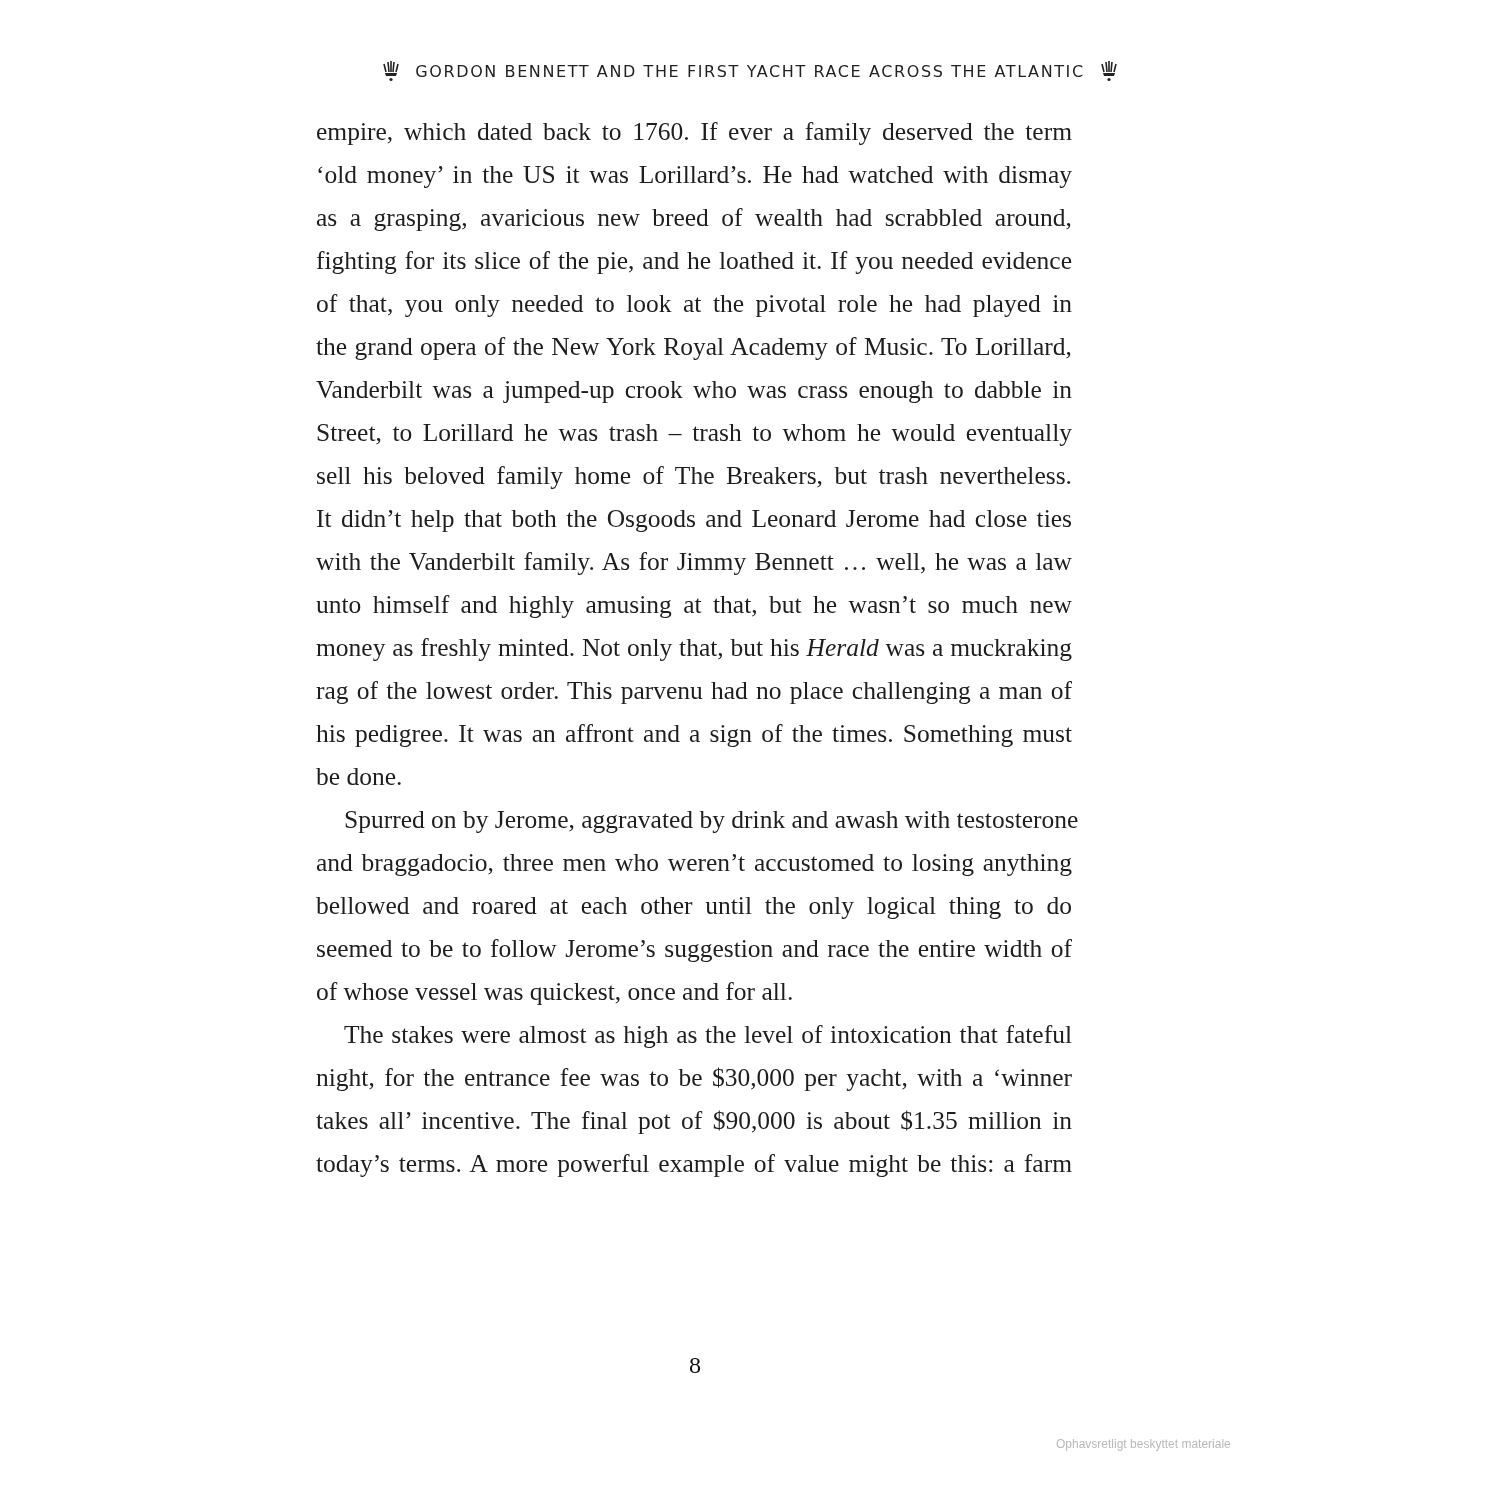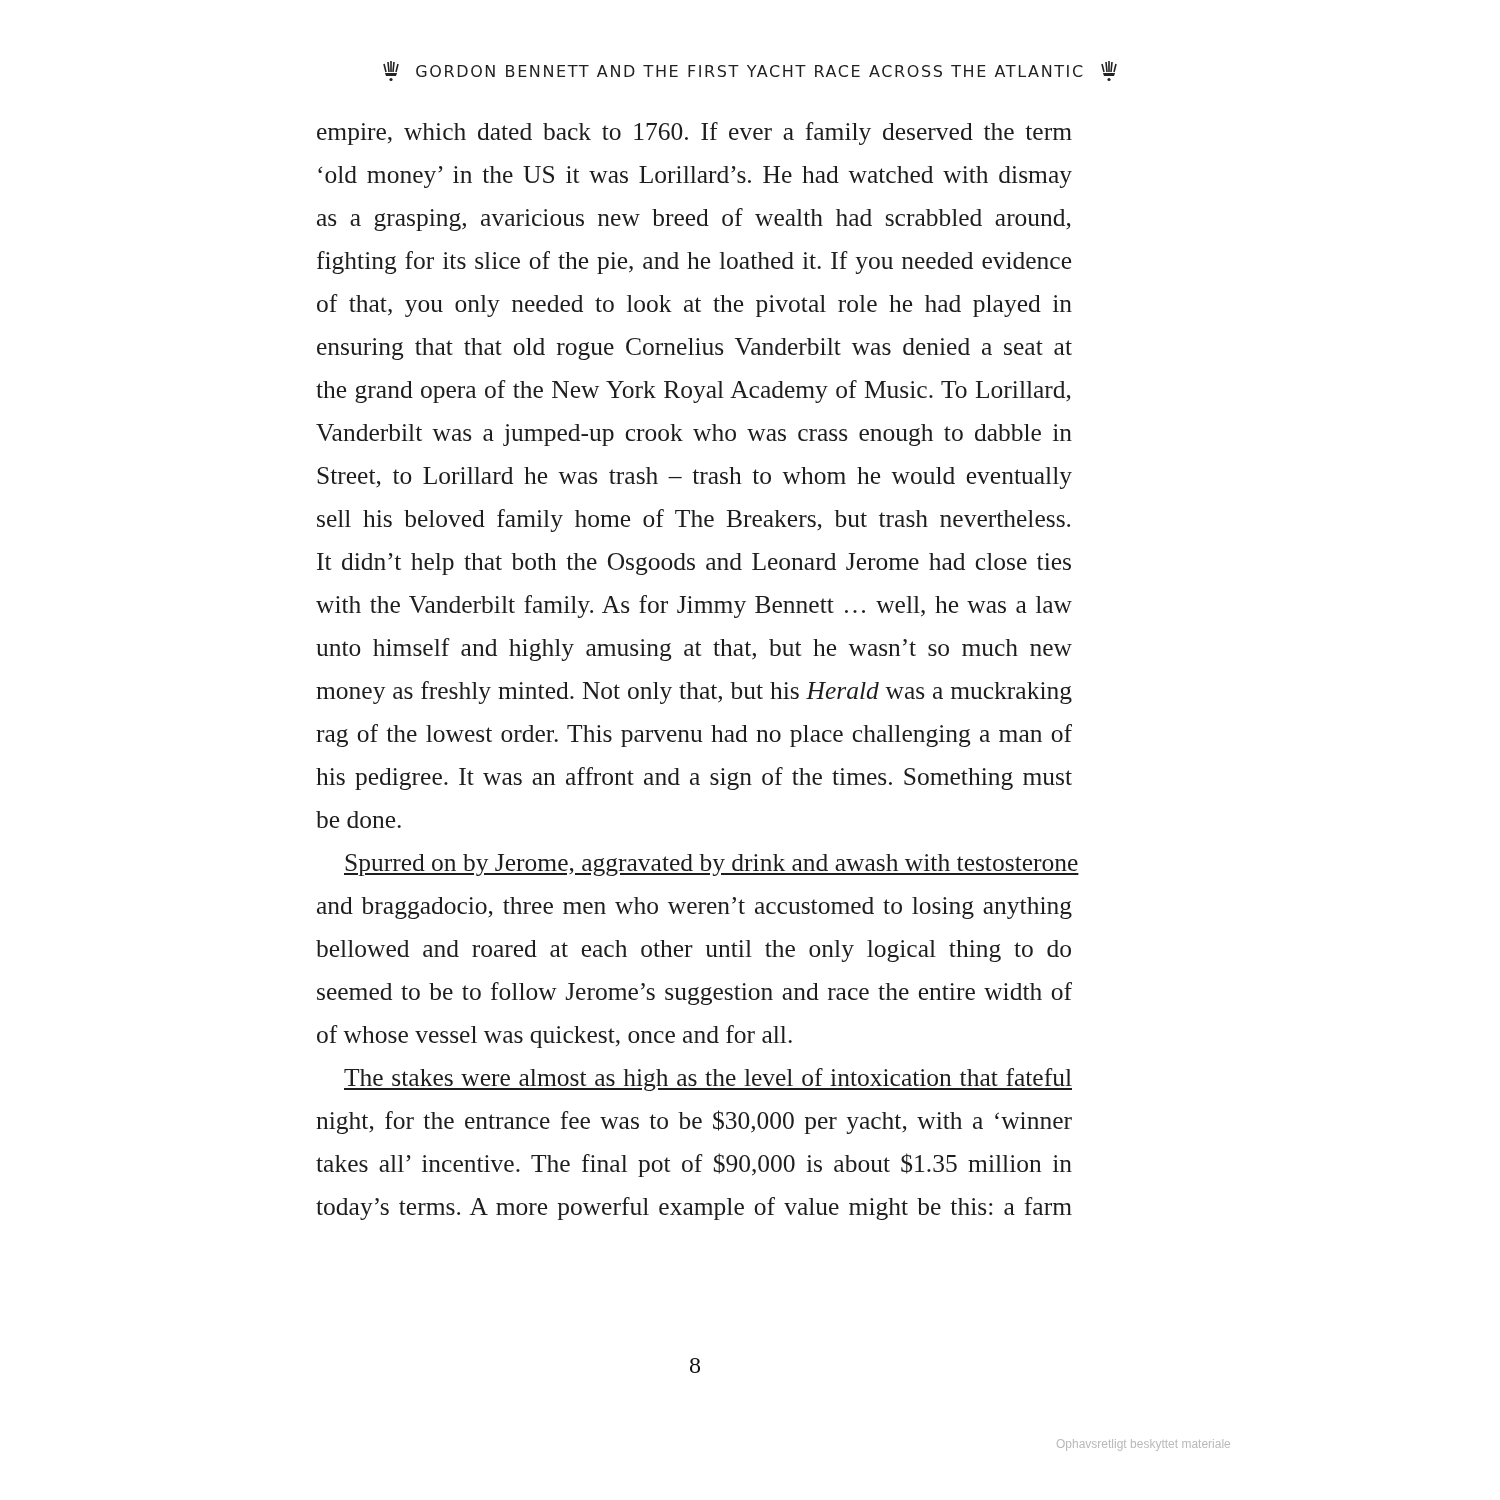--- a/index.html
+++ b/index.html
@@ -13,21 +13,21 @@
   .crown { width:20px; height:22px; display:inline-block; }
   .body-text {
     position:absolute; left:316px; top:110px; width:756px;
     font-family:"Liberation Serif", serif; font-size:25.5px; color:#1e1e1e;
   }
   .line {
     height:43px; line-height:43px; text-align:justify; text-align-last:justify;
     white-space:nowrap; overflow:visible;
   }
   .line.last { text-align-last:left; }
-  .line.indent { text-indent:28px;text-decoration:underline; }
+  .line.indent { text-indent:28px; }
   .line em { font-style:italic; }
   .page-number {
     position:absolute; top:1352px; left:0; width:1390px; text-align:center;
     font-family:"Liberation Serif", serif; font-size:24px; color:#111;
   }
   .watermark {
     position:absolute; top:1437px; left:1013px;
     font-family:"Liberation Sans", sans-serif; font-size:12px; color:#b9b9b9;margin-left:43px;
   }
 </style>
@@ -47,21 +47,20 @@
     <circle cx="10" cy="19.5" r="1.6" fill="#222"></circle>
   </svg>
 </div>
 
 <div class="body-text">
   <div class="line">empire, which dated back to 1760. If ever a family deserved the term</div>
   <div class="line">‘old money’ in the US it was Lorillard’s. He had watched with dismay</div>
   <div class="line">as a grasping, avaricious new breed of wealth had scrabbled around,</div>
   <div class="line">fighting for its slice of the pie, and he loathed it. If you needed evidence</div>
   <div class="line">of that, you only needed to look at the pivotal role he had played in</div>
-  <div class="line">ensuring that that old rogue Cornelius Vanderbilt was denied a seat at</div>
   <div class="line">the grand opera of the New York Royal Academy of Music. To Lorillard,</div>
   <div class="line">Vanderbilt was a jumped-up crook who was crass enough to dabble in</div>
   <div class="line">Street, to Lorillard he was trash – trash to whom he would eventually</div>
   <div class="line">sell his beloved family home of The Breakers, but trash nevertheless.</div>
   <div class="line">It didn’t help that both the Osgoods and Leonard Jerome had close ties</div>
   <div class="line">with the Vanderbilt family. As for Jimmy Bennett … well, he was a law</div>
   <div class="line">unto himself and highly amusing at that, but he wasn’t so much new</div>
   <div class="line"><span>money as freshly minted. Not only that, but his </span><em>Herald</em><span> was a muckraking</span></div>
   <div class="line">rag of the lowest order. This parvenu had no place challenging a man of</div>
   <div class="line">his pedigree. It was an affront and a sign of the times. Something must</div>

